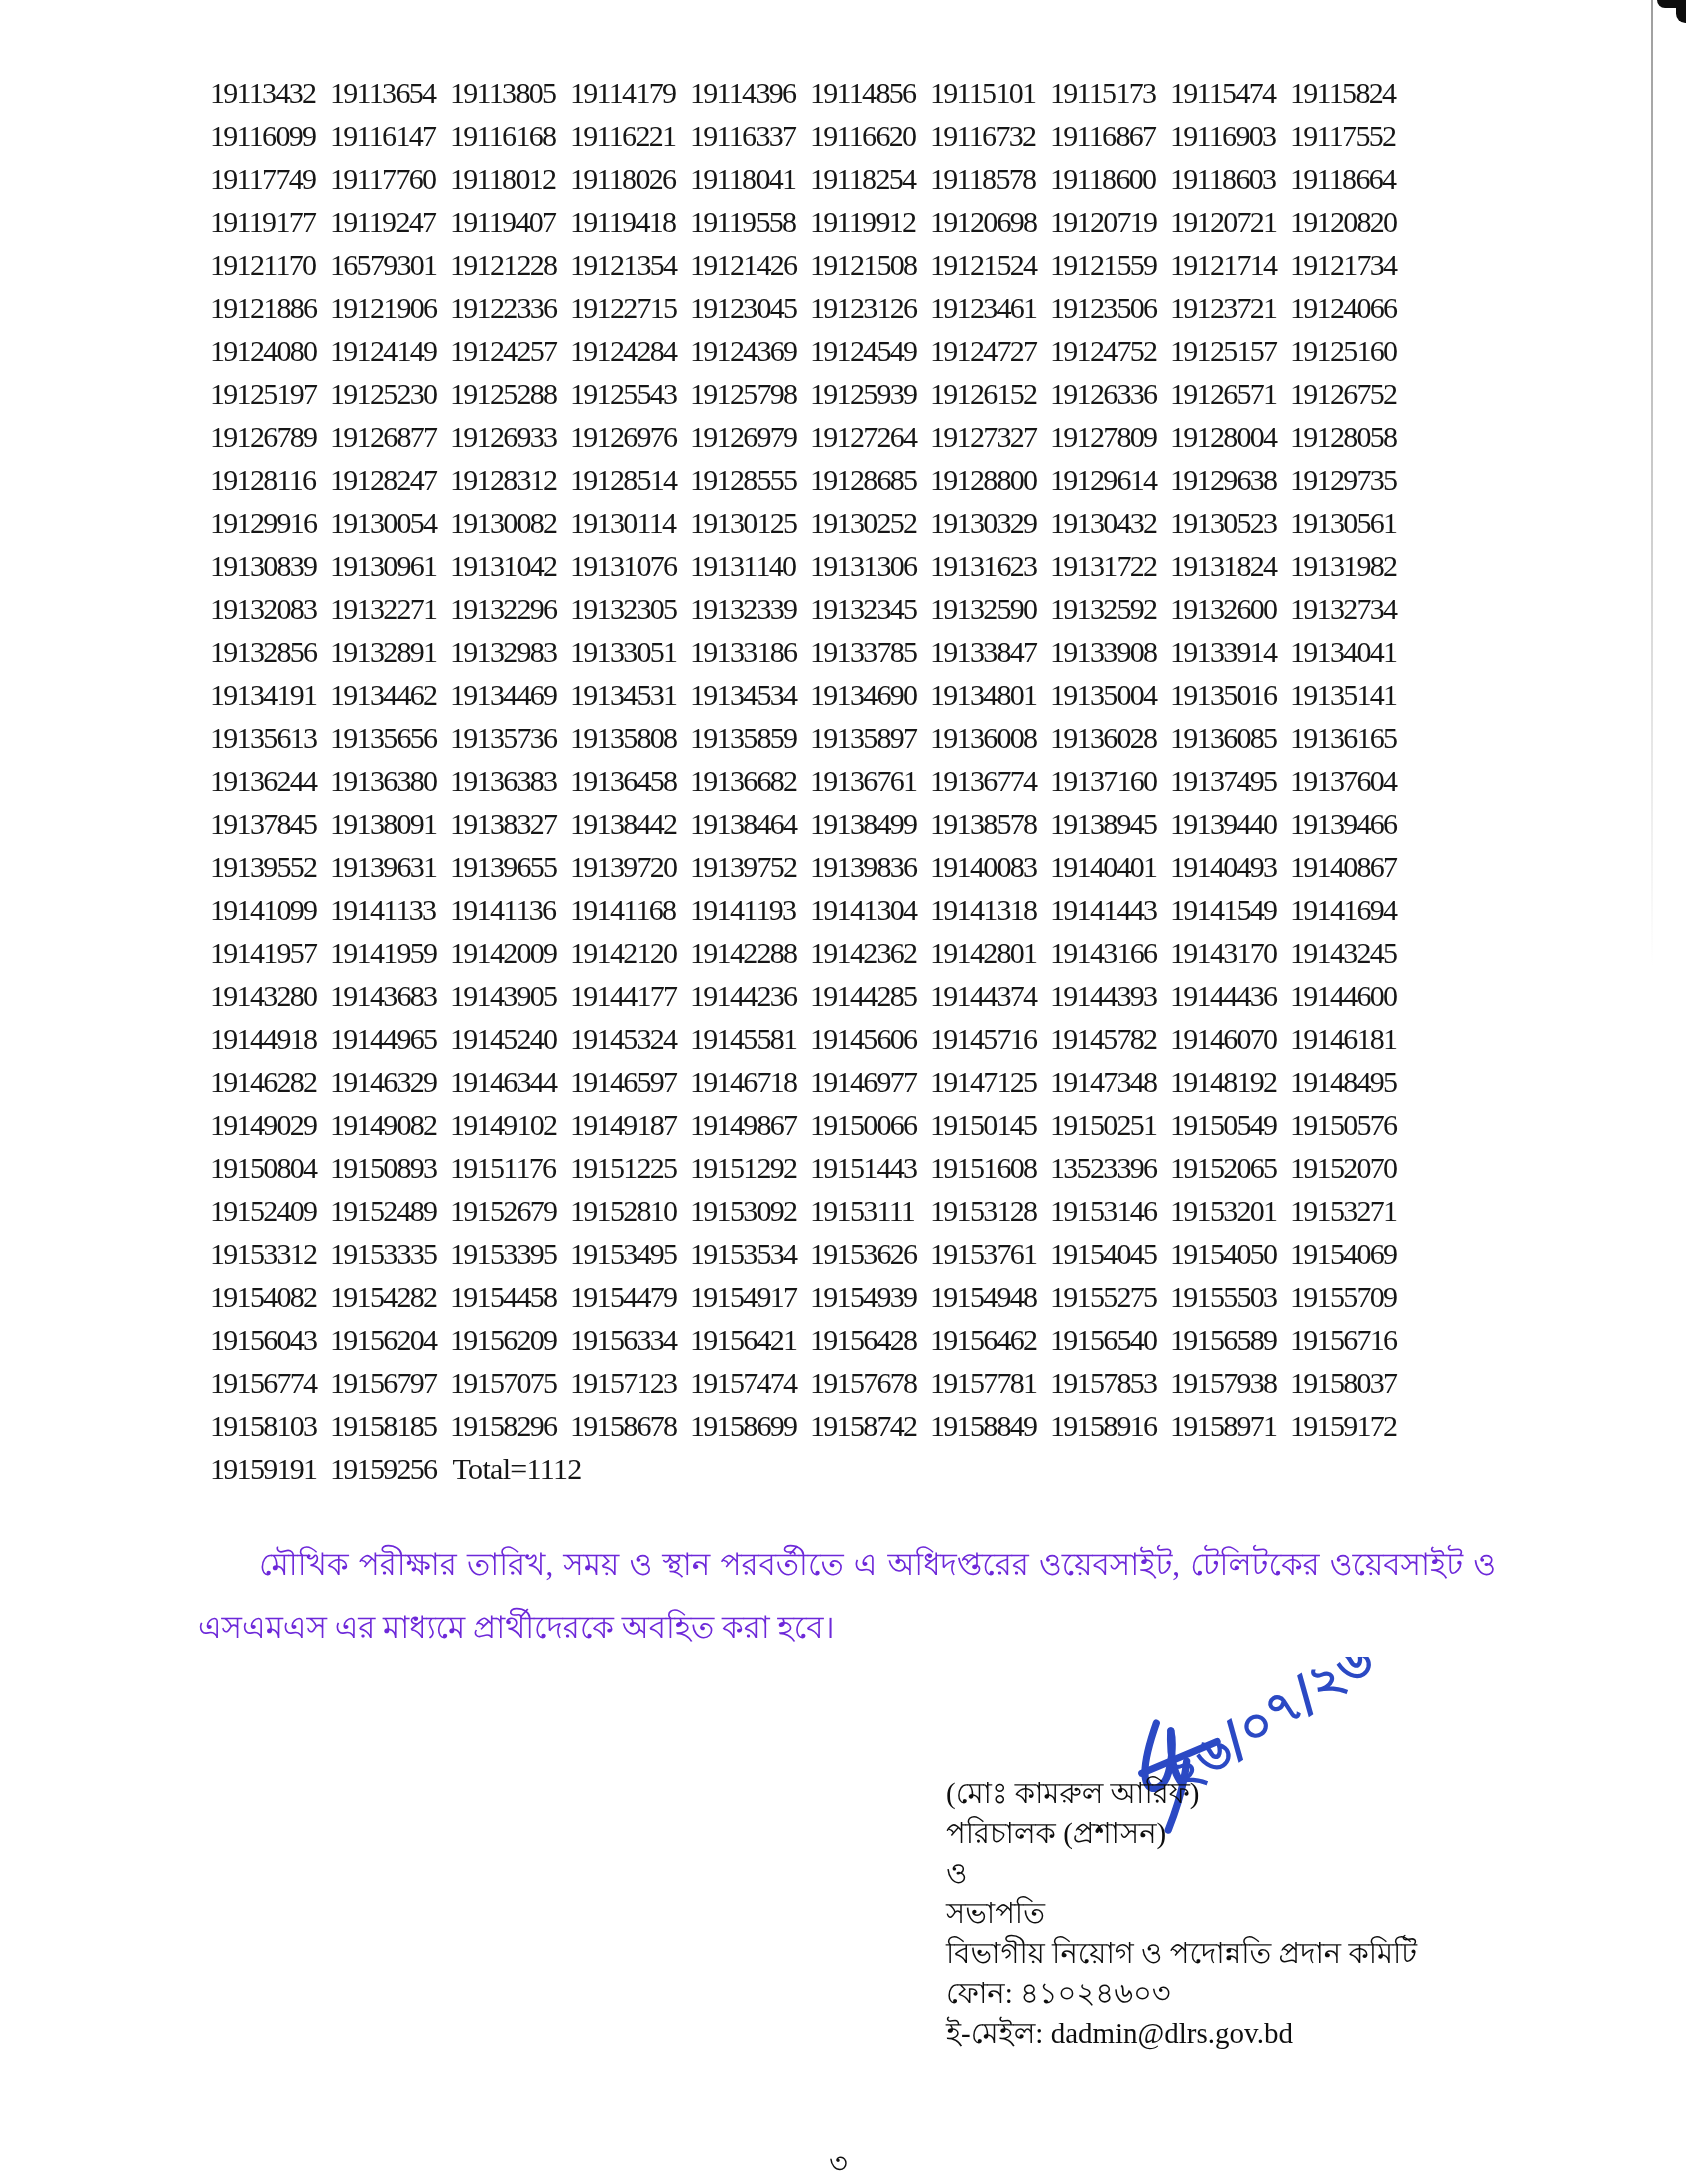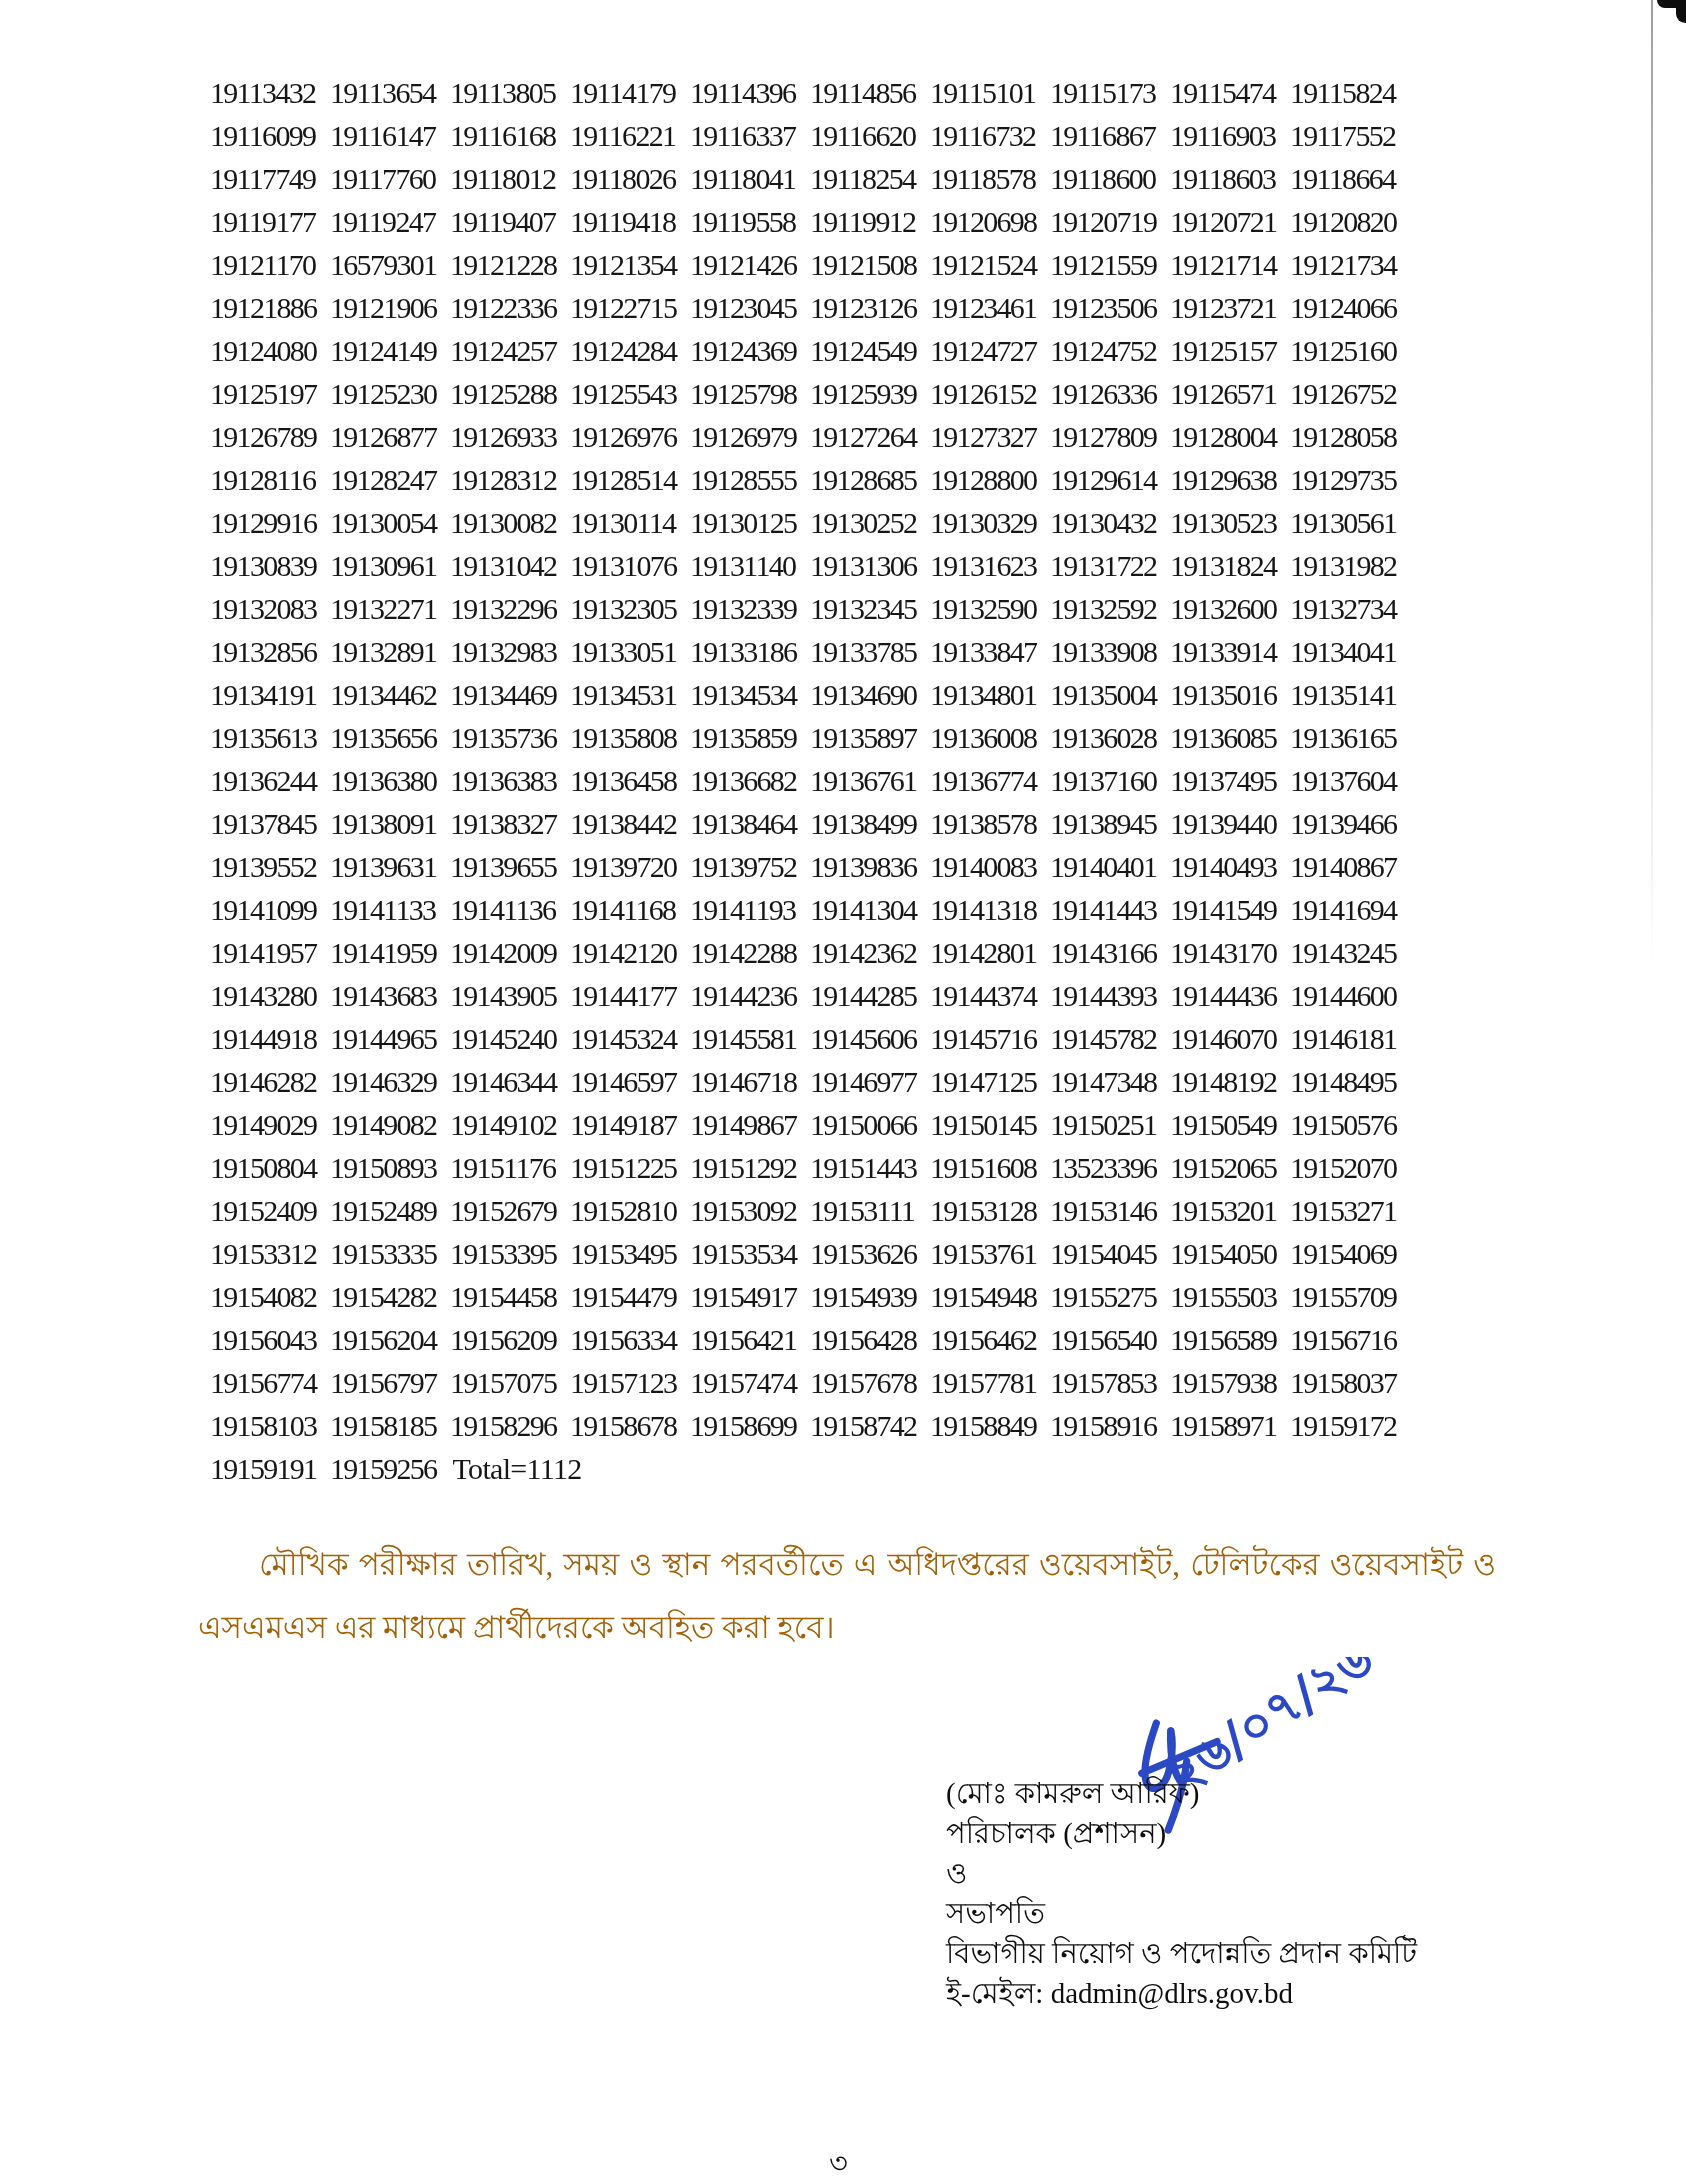--- a/index.html
+++ b/index.html
@@ -23,21 +23,21 @@
     white-space:nowrap;
     color:#161616;
   }
   .cell.total{flex:0 0 auto;letter-spacing:-0.7px;padding-left:2.6px;}
 
   
   #para{
     position:absolute;left:198px;top:1533px;width:1298px;
     font-size:31px;line-height:63px;
     text-align:justify;text-indent:61px;
-    color:#a16207;
+    color:#6d28d9;
   }
 
   
   #sig-block{
     position:absolute;left:946px;top:1773px;width:509px;
     text-align:left;font-size:29px;line-height:40px;color:#0e0e0e;
   }
   #sig-block .line{height:40px;white-space:nowrap;}
   #sig-block .email-addr{letter-spacing:0;}
 
@@ -476,19 +476,20 @@
     </g>
     <text x="96" y="208" transform="rotate(-33 96 208)" font-size="76" font-weight="bold" fill="#2b49c4" font-family="'DejaVu Sans', sans-serif">২৬/০৭/২৬</text>
   </svg>
 
   <div id="sig-block">
     <div class="line">(মোঃ কামরুল আরিফ)</div>
     <div class="line">পরিচালক (প্রশাসন)</div>
     <div class="line">ও</div>
     <div class="line">সভাপতি</div>
     <div class="line">বিভাগীয় নিয়োগ ও পদোন্নতি প্রদান কমিটি</div>
+    <div class="line">ফোন: ৪১০২৪৬০৩</div>
     <div class="line"><span>ই-মেইল: </span><span class="email-addr">dadmin@dlrs.gov.bd</span></div>
   </div>
 
   <div id="page-num">৩</div>
 
 </div>
 
 
 </body></html>

